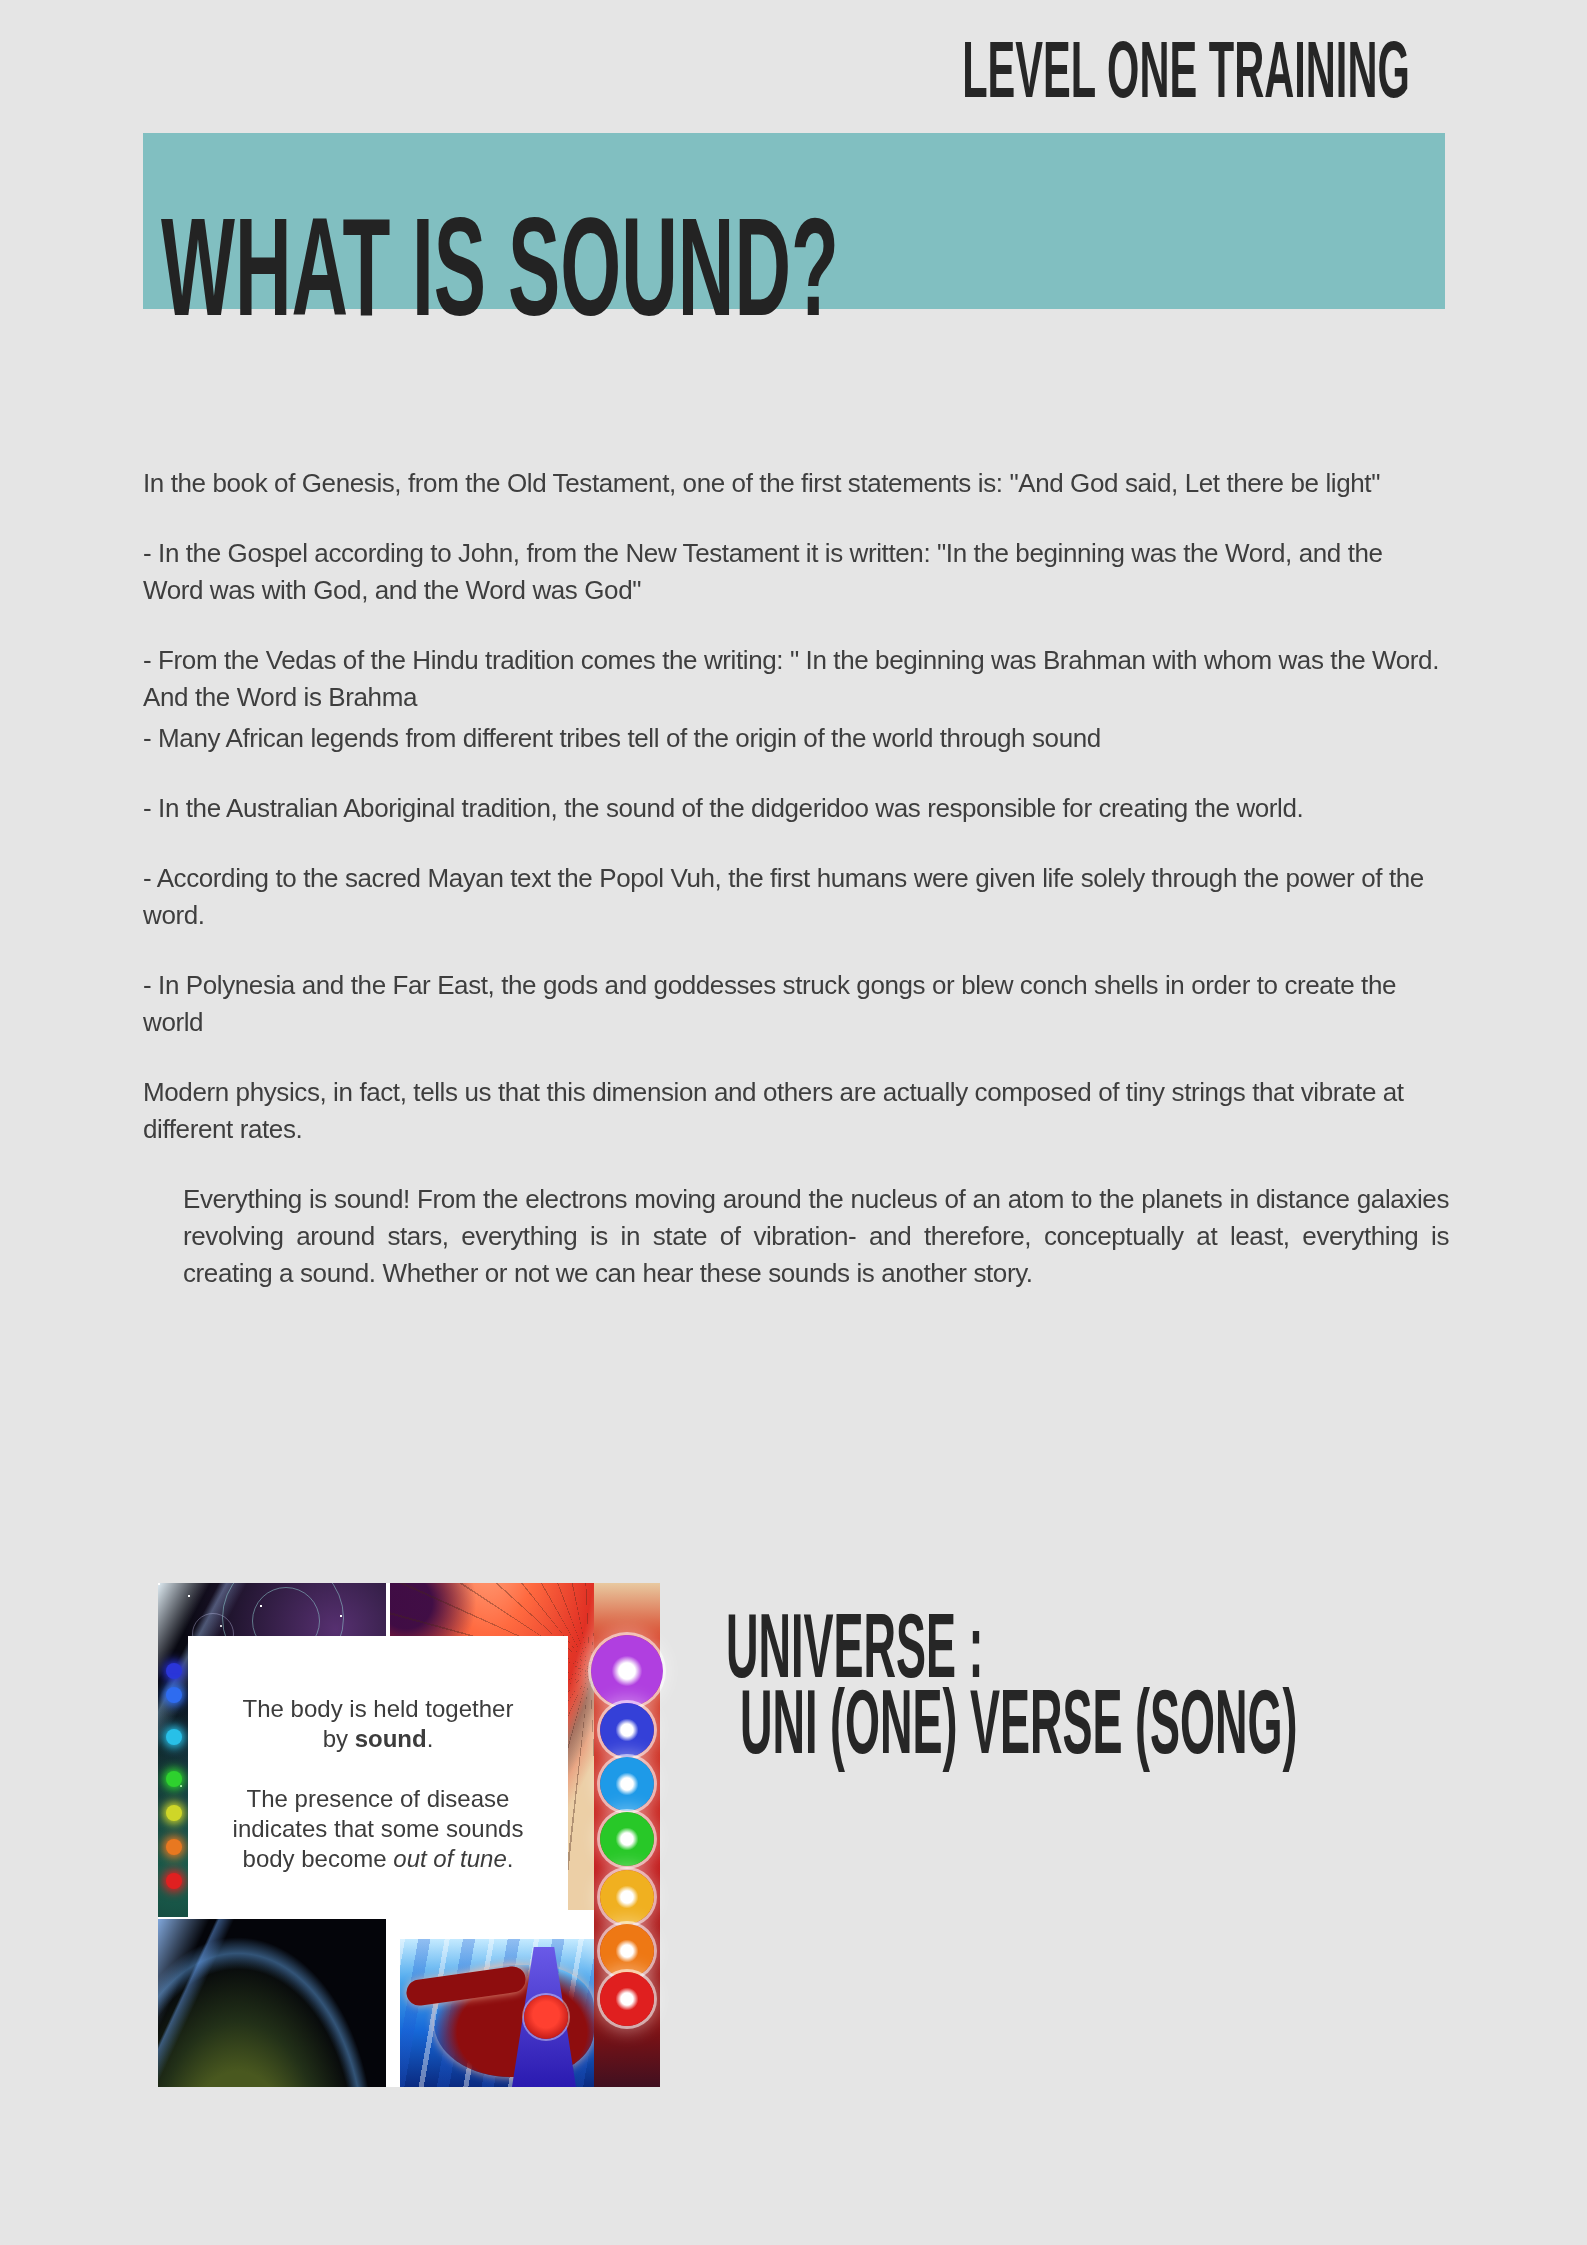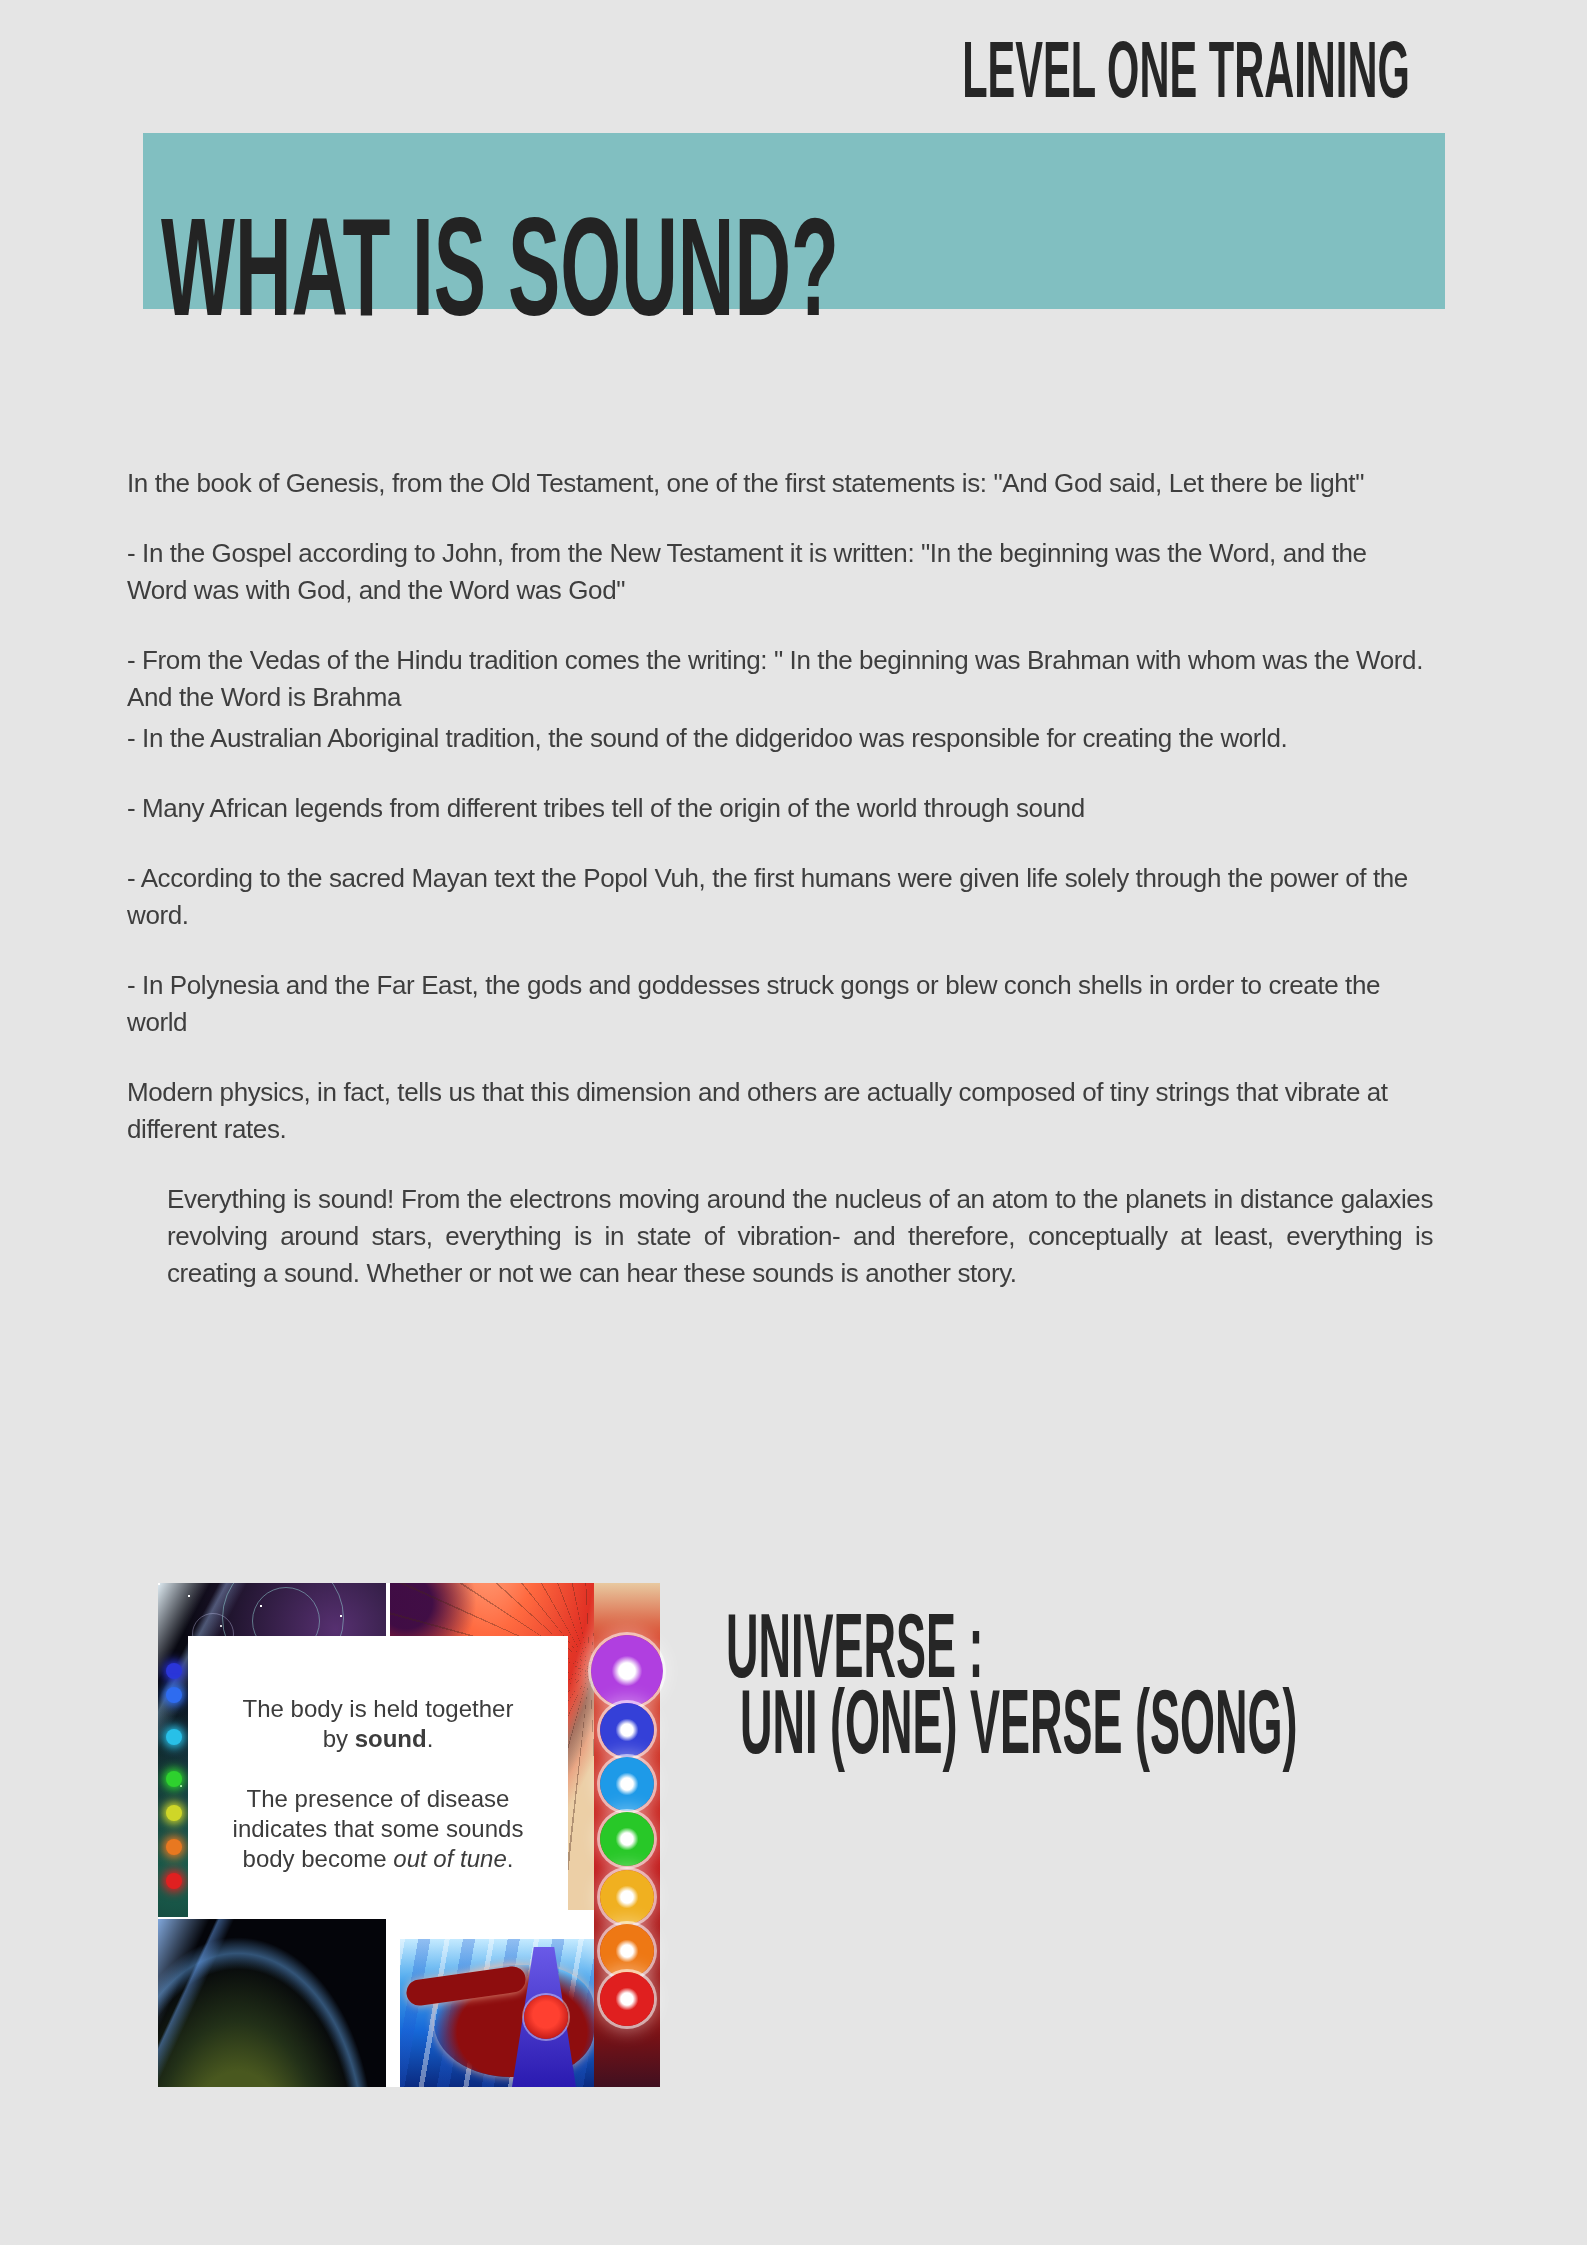--- a/index.html
+++ b/index.html
@@ -8,21 +8,21 @@
   .cond{display:inline-block;transform:scaleX(.56);transform-origin:0 50%;white-space:nowrap;}
   .cond-r{display:inline-block;transform:scaleX(.52);transform-origin:100% 50%;white-space:nowrap;}
   .cond-c{display:inline-block;transform:scaleX(.50);transform-origin:0 50%;white-space:nowrap;}
 
   .kicker{position:absolute;top:30px;right:177px;font-size:80px;line-height:1;
           font-weight:700;color:#262626;letter-spacing:0;}
   .banner{position:absolute;left:143px;top:133px;width:1302px;height:176px;background:#81bfc1;}
   .banner .title{position:absolute;left:18px;top:64px;margin:0;font-size:140px;line-height:1;
           font-weight:700;color:#232323;}
 
-  .content{position:absolute;left:127px;top:465px;width:1306px;color:#3e3e3e;
+  .content{position:absolute;left:143px;top:465px;width:1306px;color:#3e3e3e;
            font-size:26px;line-height:37px;letter-spacing:-0.4px;}
   .content p{margin:0 0 33px 0;}
   .content p.tight{margin-bottom:4px;}
   .content p.justify{text-align:justify;margin-left:40px;}
 
   
   .figure{position:absolute;left:158px;top:1583px;width:502px;height:504px;background:#ffffff;}
   .quad{position:absolute;overflow:hidden;z-index:1;}
   .q-tl{left:0;top:0;width:228px;height:334px;background:
       radial-gradient(circle at 78% 14%, rgba(150,80,190,.55), transparent 45%),
@@ -100,22 +100,22 @@
   <div class="banner">
     <h1 class="title">
       <span class="cond">WHAT IS SOUND?</span>
     </h1>
   </div>
 
   <div class="content">
     <p>In the book of Genesis, from the Old Testament, one of the first statements is: "And God said, Let there be light"</p>
     <p>- In the Gospel according to John, from the New Testament it is written: "In the beginning was the Word, and the Word was with God, and the Word was God"</p>
     <p class="tight">- From the Vedas of the Hindu tradition comes the writing: " In the beginning was Brahman with whom was the Word. And the Word is Brahma</p>
+    <p>- Many African legends from different tribes tell of the origin of the world through sound</p>
     <p>- In the Australian Aboriginal tradition, the sound of the didgeridoo was responsible for creating the world.</p>
-    <p>- Many African legends from different tribes tell of the origin of the world through sound</p>
     <p>- According to the sacred Mayan text the Popol Vuh, the first humans were given life solely through the power of the word.</p>
     <p>- In Polynesia and the Far East, the gods and goddesses struck gongs or blew conch shells in order to create the world</p>
     <p>Modern physics, in fact, tells us that this dimension and others are actually composed of tiny strings that vibrate at different rates.</p>
     <p class="justify">Everything is sound! From the electrons moving around the nucleus of an atom to the planets in distance galaxies revolving around stars, everything is in state of vibration- and therefore, conceptually at least, everything is creating a sound. Whether or not we can hear these sounds is another story.</p>
   </div>
 
   <div class="figure">
     <div class="quad q-tl">
       <div class="stars"></div>
       <div class="ring r1"></div>

